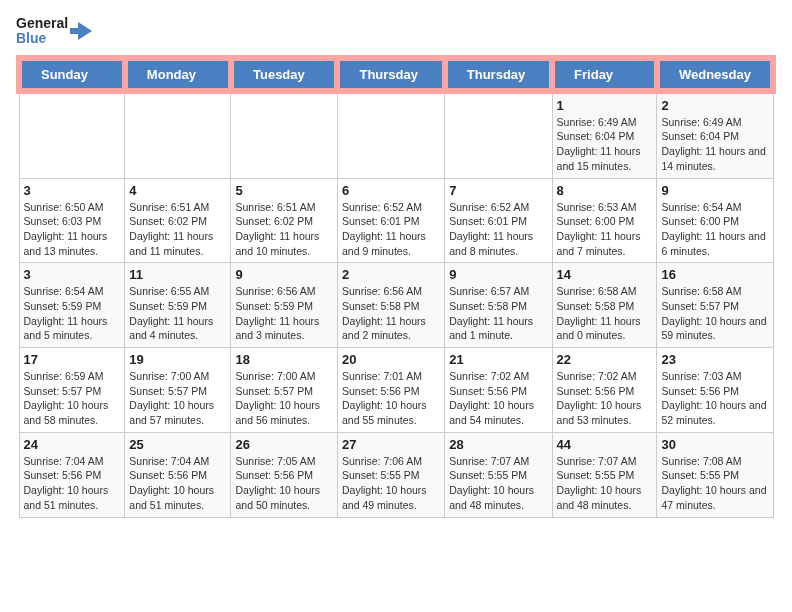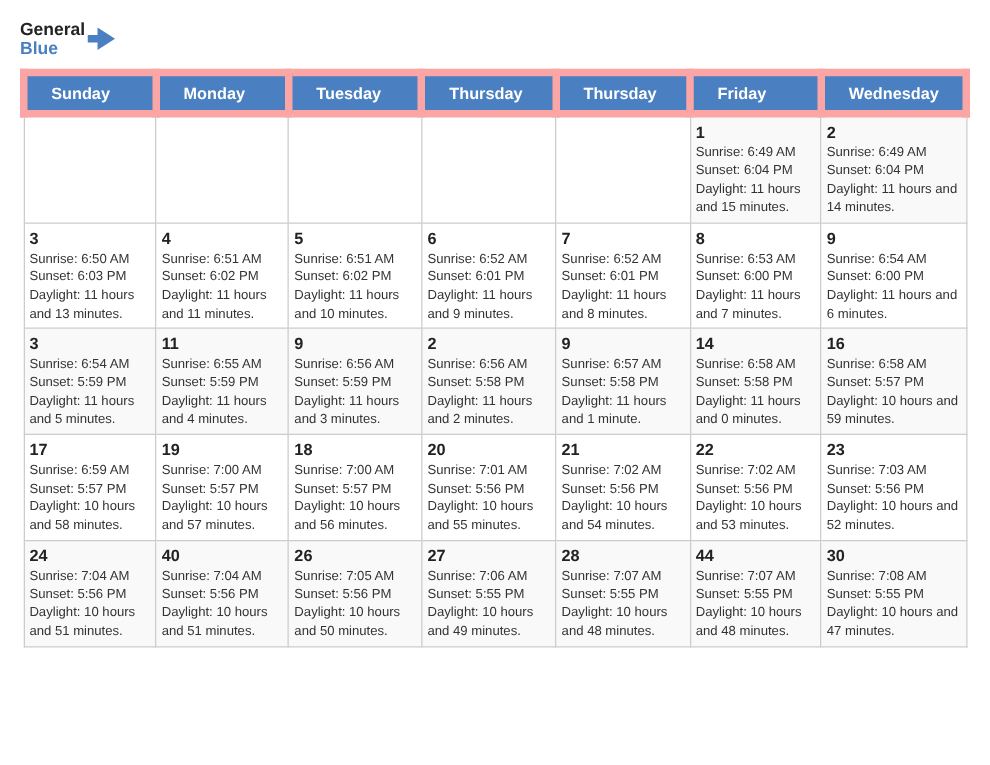--- a/index.html
+++ b/index.html
@@ -215,21 +215,21 @@
           <span class="day-num">23</span>
           <div class="day-info">Sunrise: 7:03 AM<br>Sunset: 5:56 PM<br>Daylight: 10 hours and 52 minutes.</div>
         </td>
       </tr>
       <tr>
         <td>
           <span class="day-num">24</span>
           <div class="day-info">Sunrise: 7:04 AM<br>Sunset: 5:56 PM<br>Daylight: 10 hours and 51 minutes.</div>
         </td>
         <td>
-          <span class="day-num">40</span>
+          <span class="day-num">25</span>
           <div class="day-info">Sunrise: 7:04 AM<br>Sunset: 5:56 PM<br>Daylight: 10 hours and 51 minutes.</div>
         </td>
         <td>
           <span class="day-num">26</span>
           <div class="day-info">Sunrise: 7:05 AM<br>Sunset: 5:56 PM<br>Daylight: 10 hours and 50 minutes.</div>
         </td>
         <td>
           <span class="day-num">27</span>
           <div class="day-info">Sunrise: 7:06 AM<br>Sunset: 5:55 PM<br>Daylight: 10 hours and 49 minutes.</div>
         </td>

